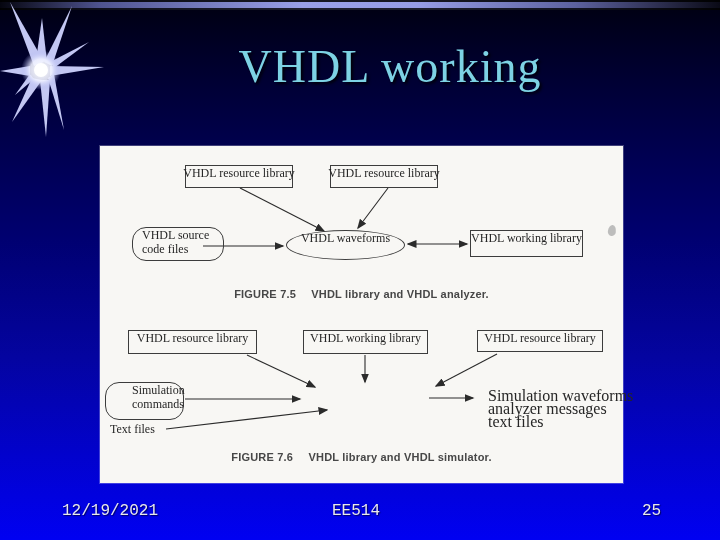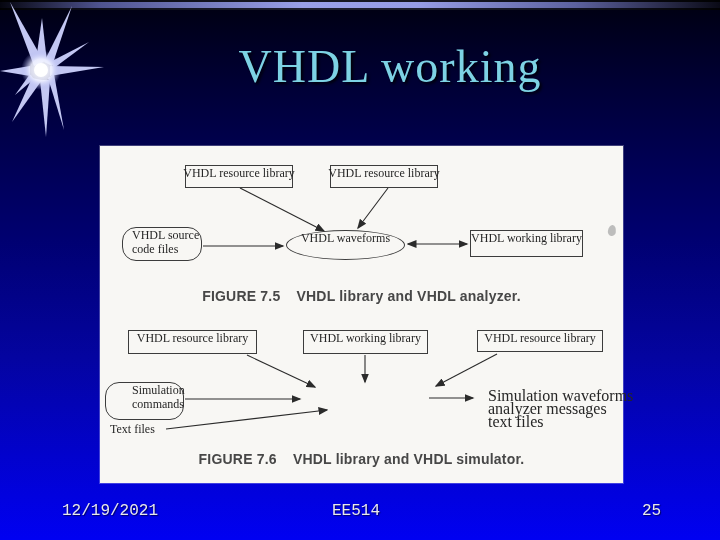--- a/index.html
+++ b/index.html
@@ -59,21 +59,21 @@
   .panel .rounded { border-radius: 14px; justify-content:flex-start; padding-left:9px; }
   .panel .ellipse { border-radius: 50%; }
   .panel .plainlabel {
     position:absolute; border:none; color:#262626;
     font-family:"Liberation Serif", serif; font-size:12px; white-space:nowrap;
   }
   .twoline { line-height: 14px; }
   .caption {
     position:absolute; left:0; width:523px; text-align:center;
     font-family:"Liberation Sans", sans-serif;
-    font-weight:700; font-size:14px; color:#474747; letter-spacing:0.2px;
+    font-weight:700; font-size:11px; color:#474747; letter-spacing:0.2px;
   }
   .caption .cap-label { margin-right: 12px; }
   .outtext {
     position:absolute; color:#262626;
     font-family:"Liberation Serif", serif; font-size:16px; line-height:13px;
     white-space:nowrap;
   }
   .smudge {
     position:absolute; left:508px; top:79px; width:8px; height:11px;
     background:#a9a9a9; opacity:0.75;
@@ -152,21 +152,21 @@
         <line x1="329" y1="252" x2="373" y2="252" marker-end="url(#ah)"></line>
       </g>
     </svg>
 
     <div class="node" style="left:85px; top:19px; width:108px; height:23px;">
       <span>VHDL resource library</span>
     </div>
     <div class="node" style="left:230px; top:19px; width:108px; height:23px;">
       <span>VHDL resource library</span>
     </div>
-    <div class="node rounded twoline" style="left:22px; top:81px; width:80px; height:34px;">
+    <div class="node rounded twoline" style="left:32px; top:81px; width:92px; height:34px;">
       <span>
         <span>VHDL source</span><br>
         <span>code files</span>
       </span>
     </div>
     <div class="node ellipse" style="left:186px; top:84px; width:119px; height:30px;">
       <span>VHDL waveforms</span>
     </div>
     <div class="node" style="left:370px; top:84px; width:113px; height:27px;">
       <span>VHDL working library</span>

